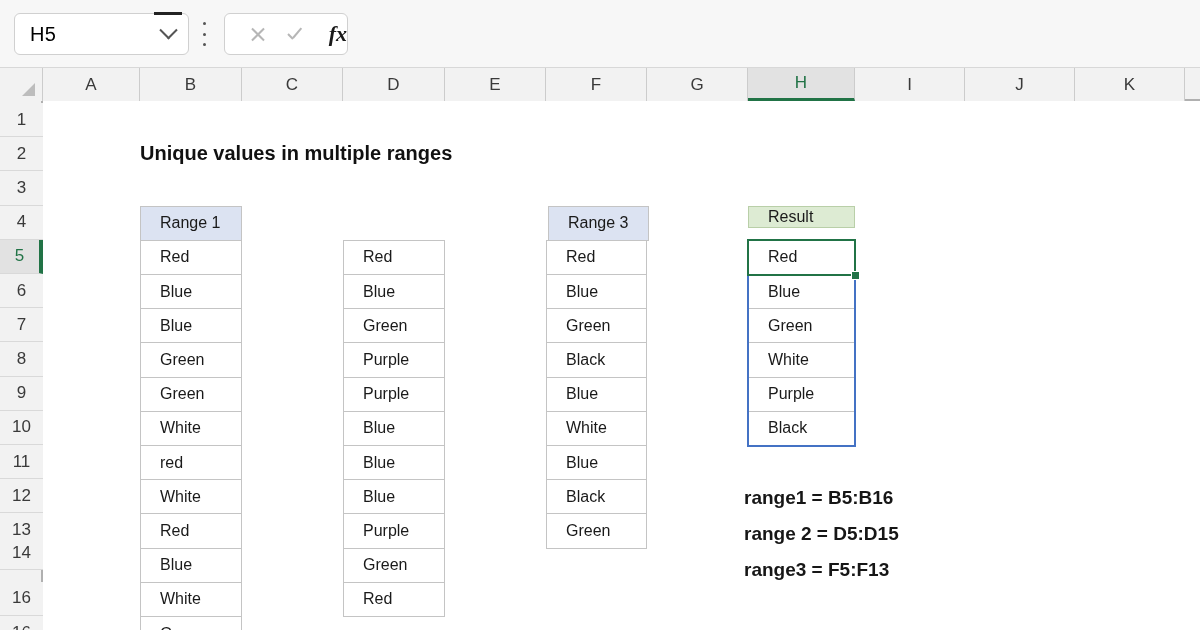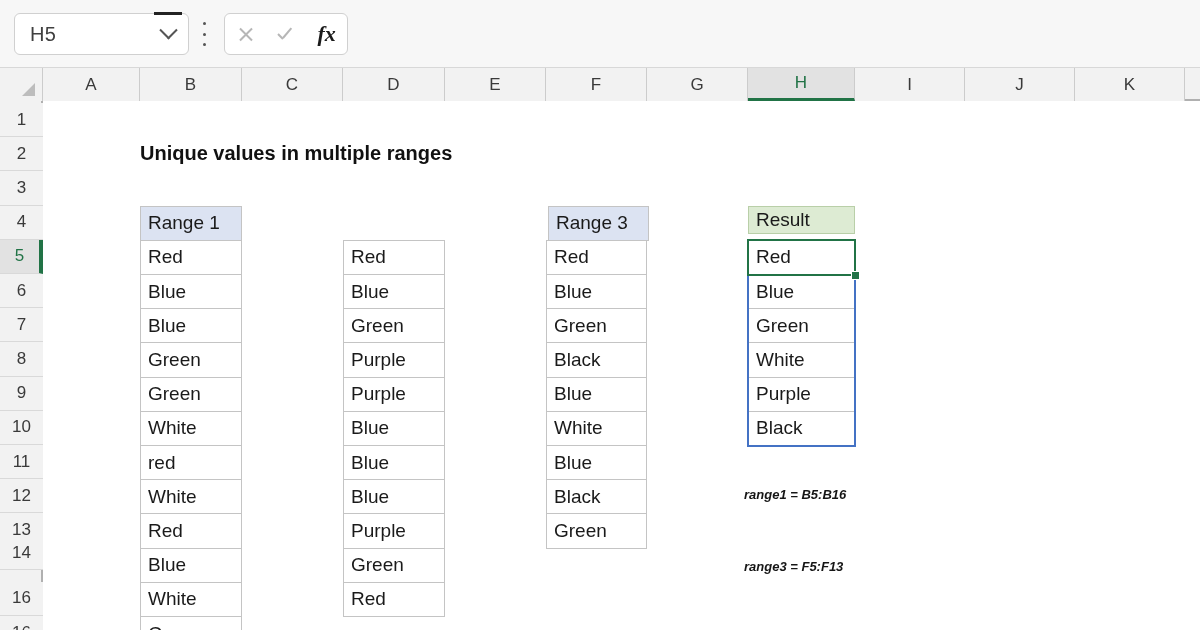--- a/index.html
+++ b/index.html
@@ -20,21 +20,21 @@
   #name-box {
     position: absolute; left: 14px; top: 13px;
     width: 175px; height: 42px;
     background: #ffffff;
     border: 1px solid #d0d0d0;
     border-radius: 6px;
     display: flex; align-items: center;
   }
   #name-box-value {
     flex: 1; padding-left: 15px;
-    font-size: 20px; color: #404040;
+    font-size: 20px; color: #000000;
     letter-spacing: .2px;
   }
   #name-box-chevron {
     width: 40px; height: 100%;
     display: flex; align-items: center; justify-content: center;
     position: relative;
   }
   #name-box-chevron::before {
     content: ""; position: absolute; top: -2px; left: 6px;
     width: 28px; height: 3px; background: #222;
@@ -55,21 +55,21 @@
     background: #555;
   }
   #fx-group {
     position: absolute; left: 224px; top: 13px;
     width: 124px; height: 42px;
     background: #ffffff; border: 1px solid #d0d0d0; border-radius: 6px;
     display: flex; align-items: center;
   }
   .fxbtn {
     flex: 1; height: 100%;
-    display: flex; align-items: center; justify-content: center;
+    display: flex; align-items: center; justify-content: flex-end;
   }
   .x-icon { position: relative; width: 17px; height: 17px; }
   .x-icon::before, .x-icon::after {
     content: ""; position: absolute; left: 50%; top: 0;
     width: 2px; height: 17px; background: #b6b6b6;
   }
   .x-icon::before { transform: rotate(45deg); }
   .x-icon::after  { transform: rotate(-45deg); }
   .check-icon { position: relative; width: 19px; height: 17px; }
   .check-icon::before {
@@ -164,22 +164,22 @@
     position: absolute; left: 95px; top: 39px;
     font-size: 20px; font-weight: bold; color: #111111;
     white-space: nowrap;
   }
 
   
   .cell {
     position: absolute;
     border: 1px solid #c4c4c4;
     display: flex; align-items: center;
-    padding-left: 7px;
-    font-size: 19px; color: #1a1a1a;
+    padding-left: 19px;
+    font-size: 16px; color: #1a1a1a;
     background: #ffffff;
     white-space: nowrap;
     overflow: hidden;
   }
   .cell.hdr-blue   { background: #dce3f2; }
   .cell.hdr-green  { background: #ddebd3; border-color: #b9cfa8; }
 
   
   #active-cell-outline {
     position: absolute;
@@ -194,22 +194,22 @@
   }
   
   #spill-outline {
     position: absolute;
     border: 2px solid #4472c4;
     pointer-events: none;
   }
 
   .note {
     position: absolute;
-    font-size: 13px;
-    font-weight: bold; font-style: italic;
+    font-size: 19px;
+    font-weight: bold; 
     color: #161616; white-space: nowrap;
   }
 </style>
 </head>
 <body>
 
 <div id="formula-strip">
 
   <div id="name-box">
     <span id="name-box-value">H5</span>
@@ -301,25 +301,26 @@
     <div class="cell hdr-blue" style="left: 503px; top: 102.6px; width: 101px; height: 35.2px;">Range 3</div>
     <div class="cell" style="left: 501px; top: 136.8px; width: 101px; height: 35.2px;">Red</div>
     <div class="cell" style="left: 501px; top: 171px; width: 101px; height: 35.2px;">Blue</div>
     <div class="cell" style="left: 501px; top: 205.2px; width: 101px; height: 35.2px;">Green</div>
     <div class="cell" style="left: 501px; top: 239.4px; width: 101px; height: 35.2px;">Black</div>
     <div class="cell" style="left: 501px; top: 273.6px; width: 101px; height: 35.2px;">Blue</div>
     <div class="cell" style="left: 501px; top: 307.8px; width: 101px; height: 35.2px;">White</div>
     <div class="cell" style="left: 501px; top: 342px; width: 101px; height: 35.2px;">Blue</div>
     <div class="cell" style="left: 501px; top: 376.2px; width: 101px; height: 35.2px;">Black</div>
     <div class="cell" style="left: 501px; top: 410.4px; width: 101px; height: 35.2px;">Green</div>
-    <div class="cell hdr-green" style="left: 703px; top: 102.6px; width: 107px; height: 28px;">Result</div>
+    <div class="cell hdr-green" style="left: 703px; top: 102.6px; width: 107px; height: 22px;">Result</div>
     <div class="cell" style="left: 703px; top: 136.8px; width: 107px; height: 35.2px;">Red</div>
     <div class="cell" style="left: 703px; top: 171px; width: 107px; height: 35.2px;">Blue</div>
     <div class="cell" style="left: 703px; top: 205.2px; width: 107px; height: 35.2px;">Green</div>
     <div class="cell" style="left: 703px; top: 239.4px; width: 107px; height: 35.2px;">White</div>
     <div class="cell" style="left: 703px; top: 273.6px; width: 107px; height: 35.2px;">Purple</div>
     <div class="cell" style="left: 703px; top: 307.8px; width: 107px; height: 35.2px;">Black</div>
     <div id="spill-outline" style="left: 702px; top: 135.8px; width: 109px; height: 208.2px;"></div>
     <div id="active-cell-outline" style="left: 702px; top: 135.8px; width: 109px; height: 37.2px;"></div>
     <div id="fill-handle" style="left: 806px; top: 168px;"></div>
     <div class="note" style="left: 699px; top: 384.2px;">range1 = B5:B16</div>
+    <div class="note" style="left: 699px; top: 420.2px;">range 2 = D5:D15</div>
     <div class="note" style="left: 699px; top: 456.2px;">range3 = F5:F13</div>
   </div>
 
 </body></html>

